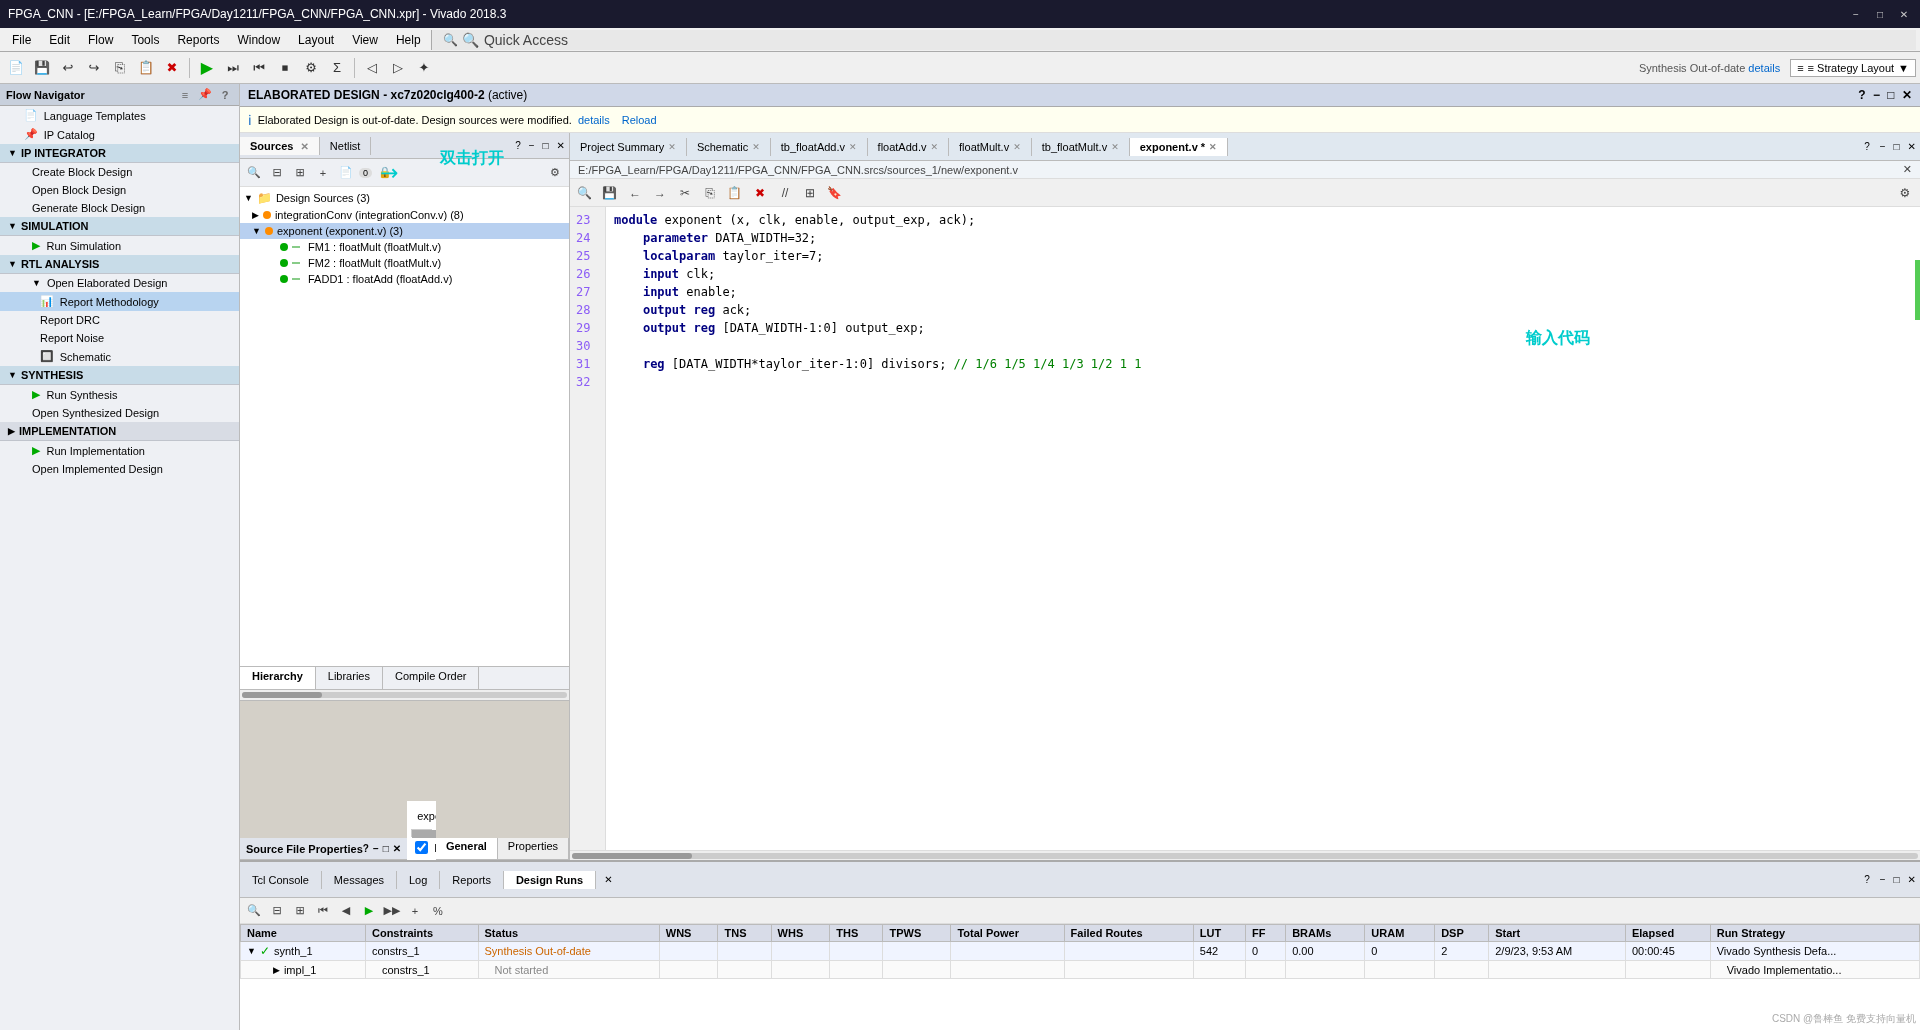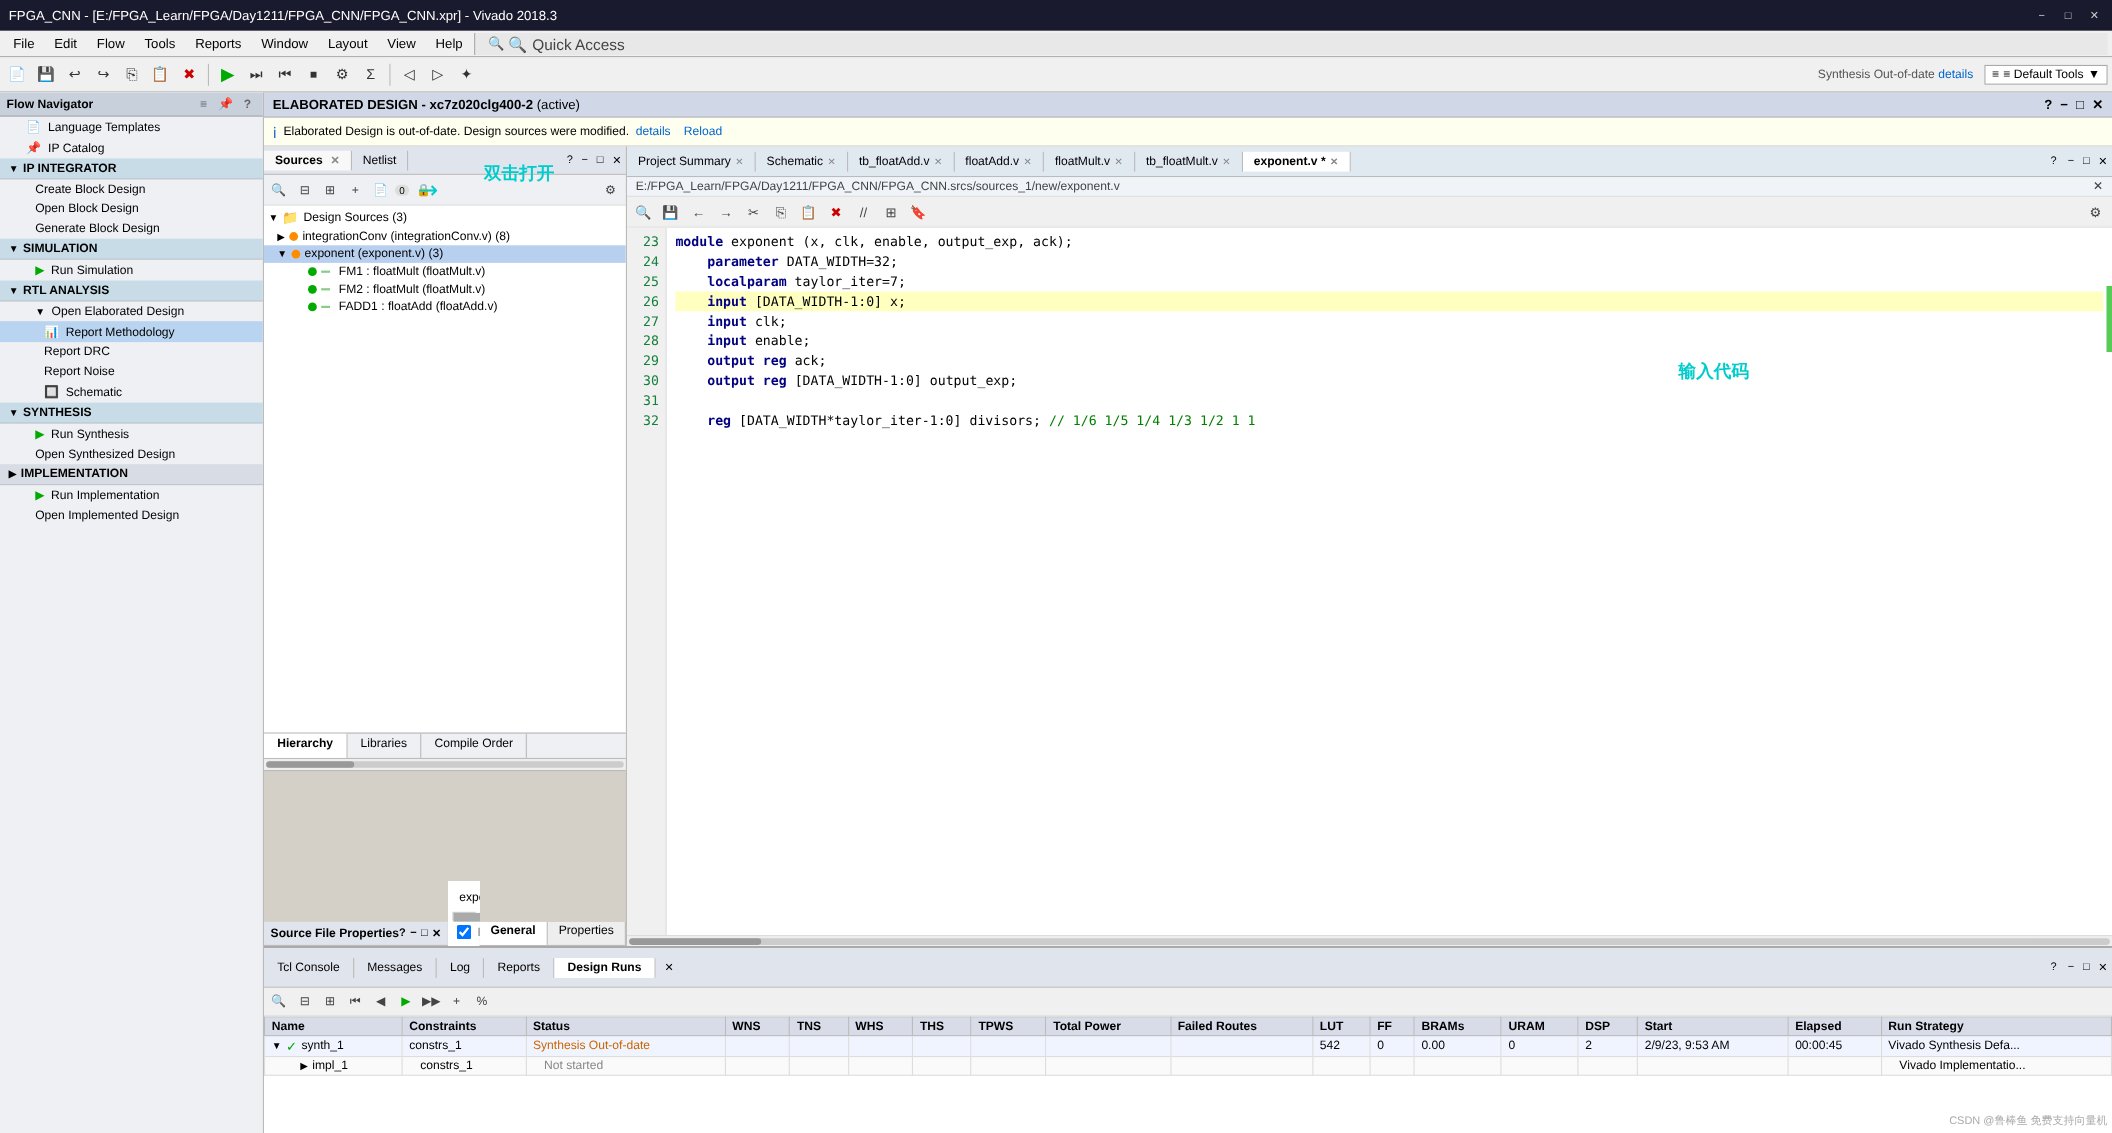--- a/index.html
+++ b/index.html
@@ -364,23 +364,22 @@
       overflow: auto;
       padding: 0;
       display: flex;
     }
     #line-numbers {
       background: #f0f0f0;
       border-right: 1px solid #ddd;
       padding: 4px 6px;
       font-family: 'Consolas', monospace;
       font-size: 12px;
-      color: #15803d;
+      color: #8b5cf6;
       min-width: 36px;
-      text-align: right;
       line-height: 1.5;
       user-select: none;
     }
     #code-content {
       padding: 4px 8px;
       font-family: 'Consolas', monospace;
       font-size: 12px;
       line-height: 1.5;
       flex: 1;
       overflow: auto;
@@ -544,21 +543,21 @@
   <span class="tb-btn">◁</span>
   <span class="tb-btn">▷</span>
   <span class="tb-btn">✦</span>
   <div style="flex:1;"></div>
   <span class="synthesis-notice">
     <span>Synthesis Out-of-date</span>
     <a>details</a>
   </span>
   <div class="layout-select">
     <span>≡</span>
-    <span>≡ Default Tools</span>
+    <span>≡ Strategy Layout</span>
     <span>▼</span>
   </div>
 </div>
 
 <div id="main-layout">
 
   <div id="flow-nav">
     <div id="flow-nav-header">
       <span>Flow Navigator</span>
       <div class="nav-help-icons">
@@ -859,21 +858,20 @@
             <div>28</div>
             <div>29</div>
             <div>30</div>
             <div>31</div>
             <div>32</div>
           </div>
           <div id="code-content">
             <div class="code-line"><span class="kw-module">module</span> exponent (x, clk, enable, output_exp, ack);</div>
             <div class="code-line">    <span class="kw-parameter">parameter</span> DATA_WIDTH=32;</div>
             <div class="code-line">    <span class="kw-localparam">localparam</span> taylor_iter=7;</div>
-            <div class="code-line highlight-line">    <span class="kw-input">input</span> [DATA_WIDTH-1:0] x;</div>
             <div class="code-line">    <span class="kw-input">input</span> clk;</div>
             <div class="code-line">    <span class="kw-input">input</span> enable;</div>
             <div class="code-line">    <span class="kw-output">output</span> <span class="kw-reg">reg</span> ack;</div>
             <div class="code-line">    <span class="kw-output">output</span> <span class="kw-reg">reg</span> [DATA_WIDTH-1:0] output_exp;</div>
             <div class="code-line">&nbsp;</div>
             <div class="code-line">    <span class="kw-reg">reg</span> [DATA_WIDTH*taylor_iter-1:0] divisors; <span class="comment">// 1/6 1/5 1/4 1/3 1/2 1 1</span></div>
           </div>
 
           <div style="width:5px;background:#55cc55;position:absolute;right:0;top:260px;height:60px;"></div>
         </div>

